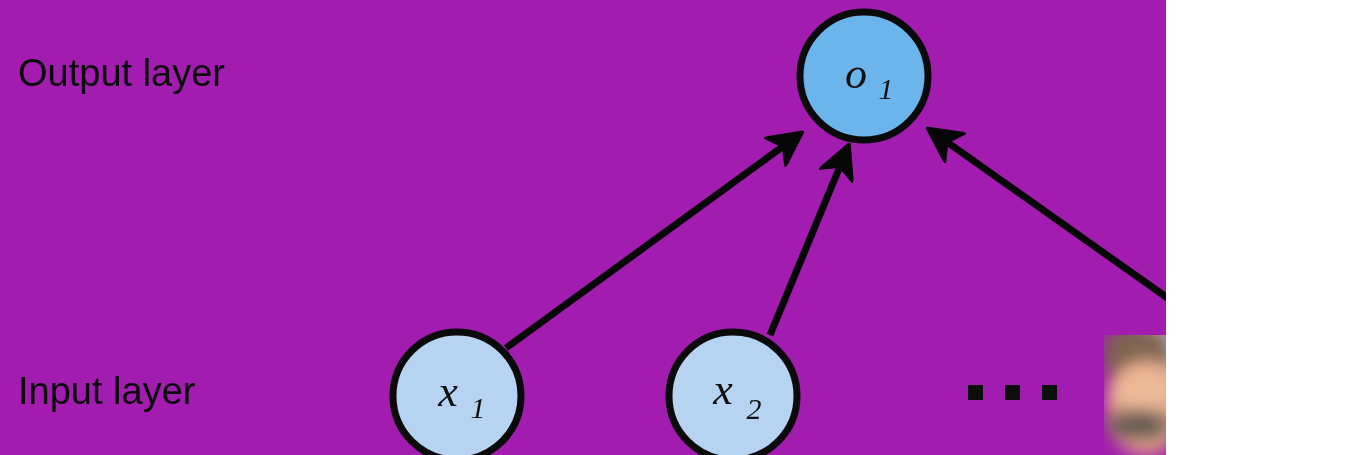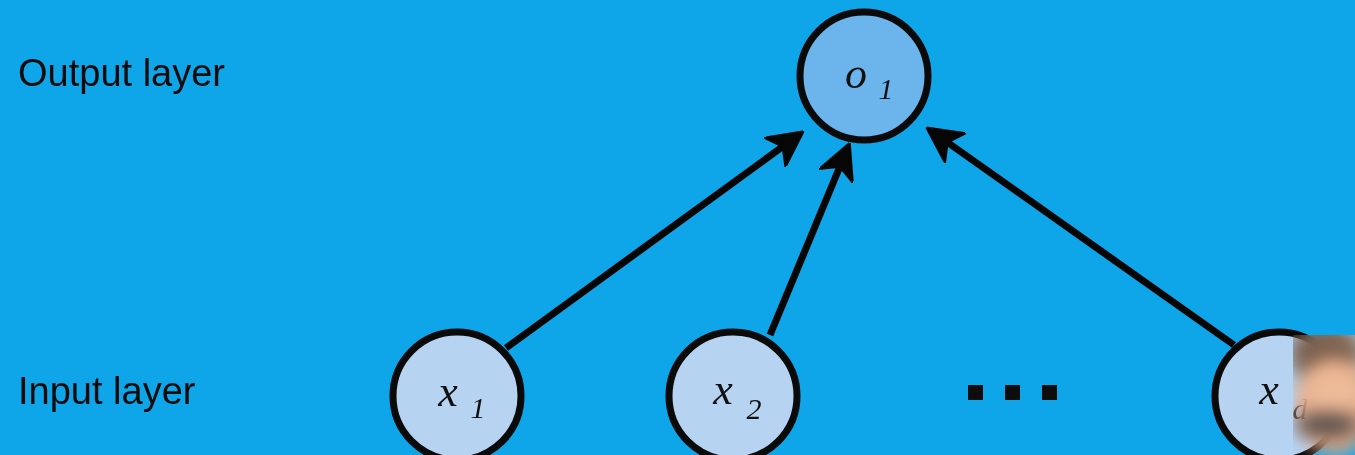--- a/index.html
+++ b/index.html
@@ -3,23 +3,23 @@
 <meta charset="utf-8">
 <title>Neural Network Diagram</title>
 <style>
   html, body {
     margin: 0;
     padding: 0;
     background: #ffffff;
   }
   #stage {
     position: relative;
-    width: 1355px;
+    width: 1166px;
     height: 455px;
-    background: #0ea5e9;
+    background: #a21caf;
     overflow: hidden;
     font-family: "Liberation Sans", sans-serif;
   }
   #diagram-svg {
     position: absolute;
     left: 0;
     top: 0;
     width: 1355px;
     height: 455px;
     display: block;

